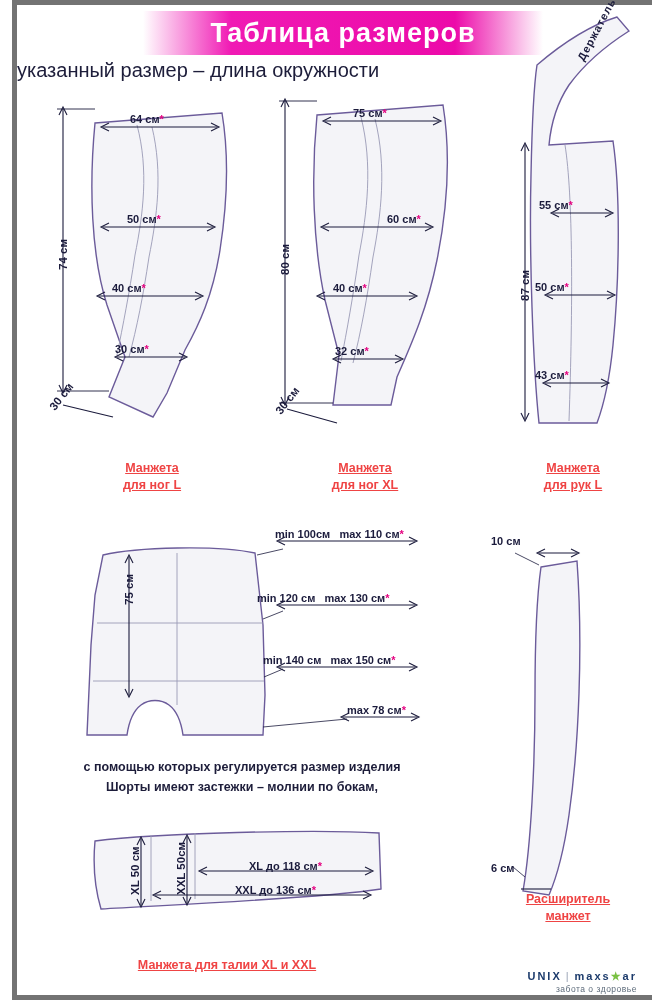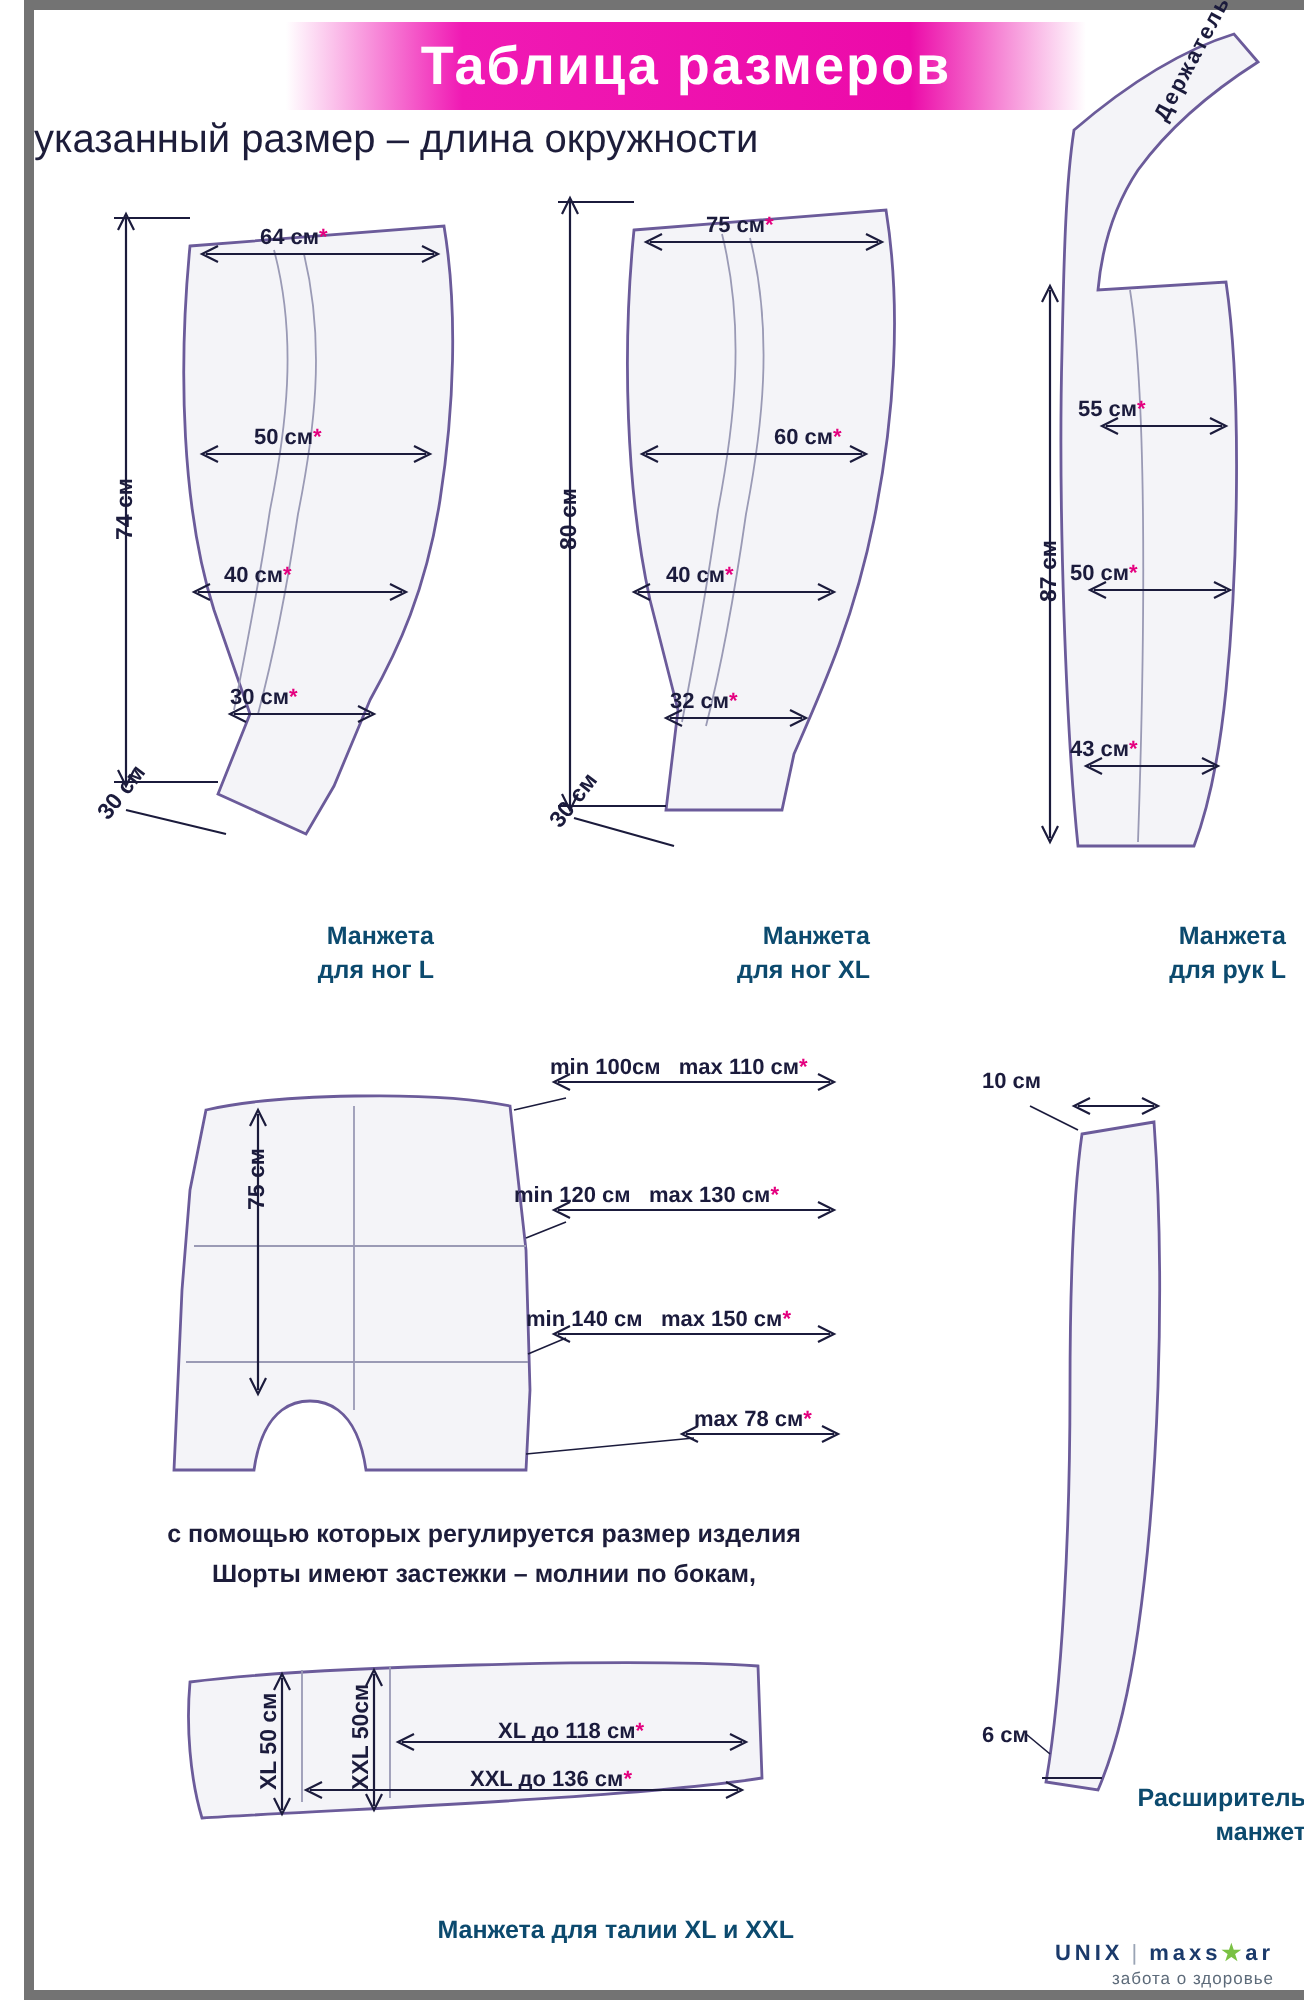--- a/index.html
+++ b/index.html
@@ -28,22 +28,22 @@
     text-align:center;line-height:36px;
     font-size:27px;font-weight:bold;color:#ffffff;
     letter-spacing:1px;
   }
   .subtitle{
     position:absolute;left:0;top:54px;width:652px;
     text-align:left;font-size:20px;color:#1d1d3a;
   }
   
   .cap{
-    position:absolute;text-align:right;font-size:12.5px;font-weight:bold;
-    color:#0c4a6e;line-height:17px;
+    position:absolute;text-align:center;font-size:12.5px;font-weight:bold;
+    color:#ef4444;line-height:17px;text-decoration:underline;
   }
   .dim{
     position:absolute;font-size:11px;font-weight:bold;color:#1b1b3c;
     white-space:nowrap;
   }
   .star{color:#e4007f;font-weight:bold;}
   .vert{
     position:absolute;font-size:11.5px;font-weight:bold;color:#1b1b3c;
     white-space:nowrap;
     transform-origin:left top;

